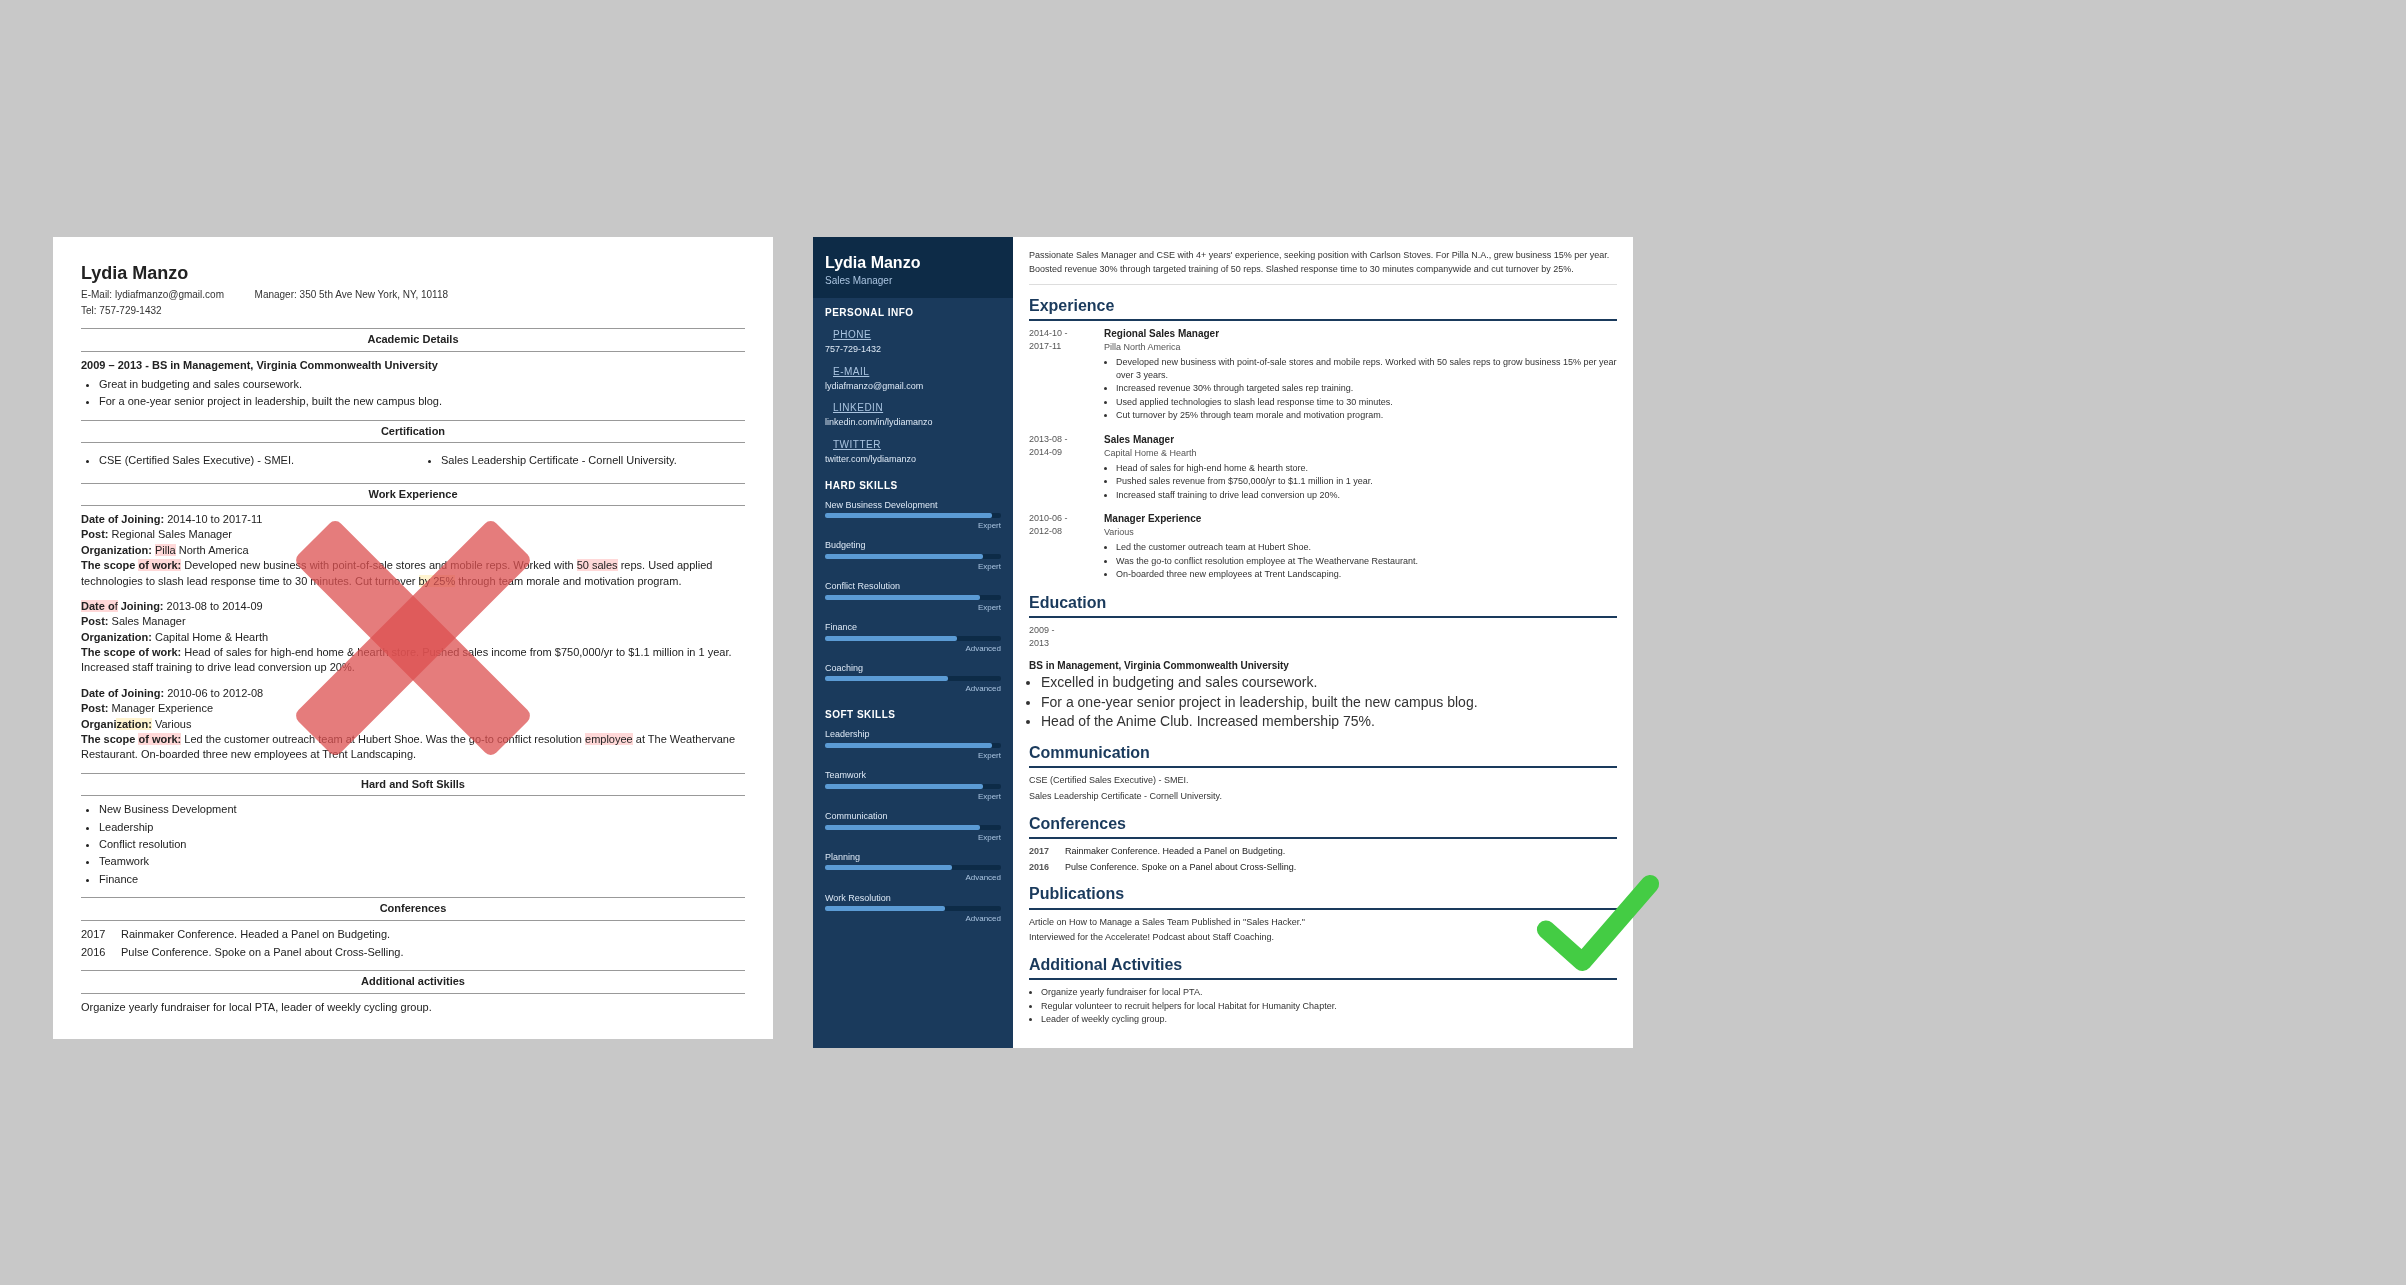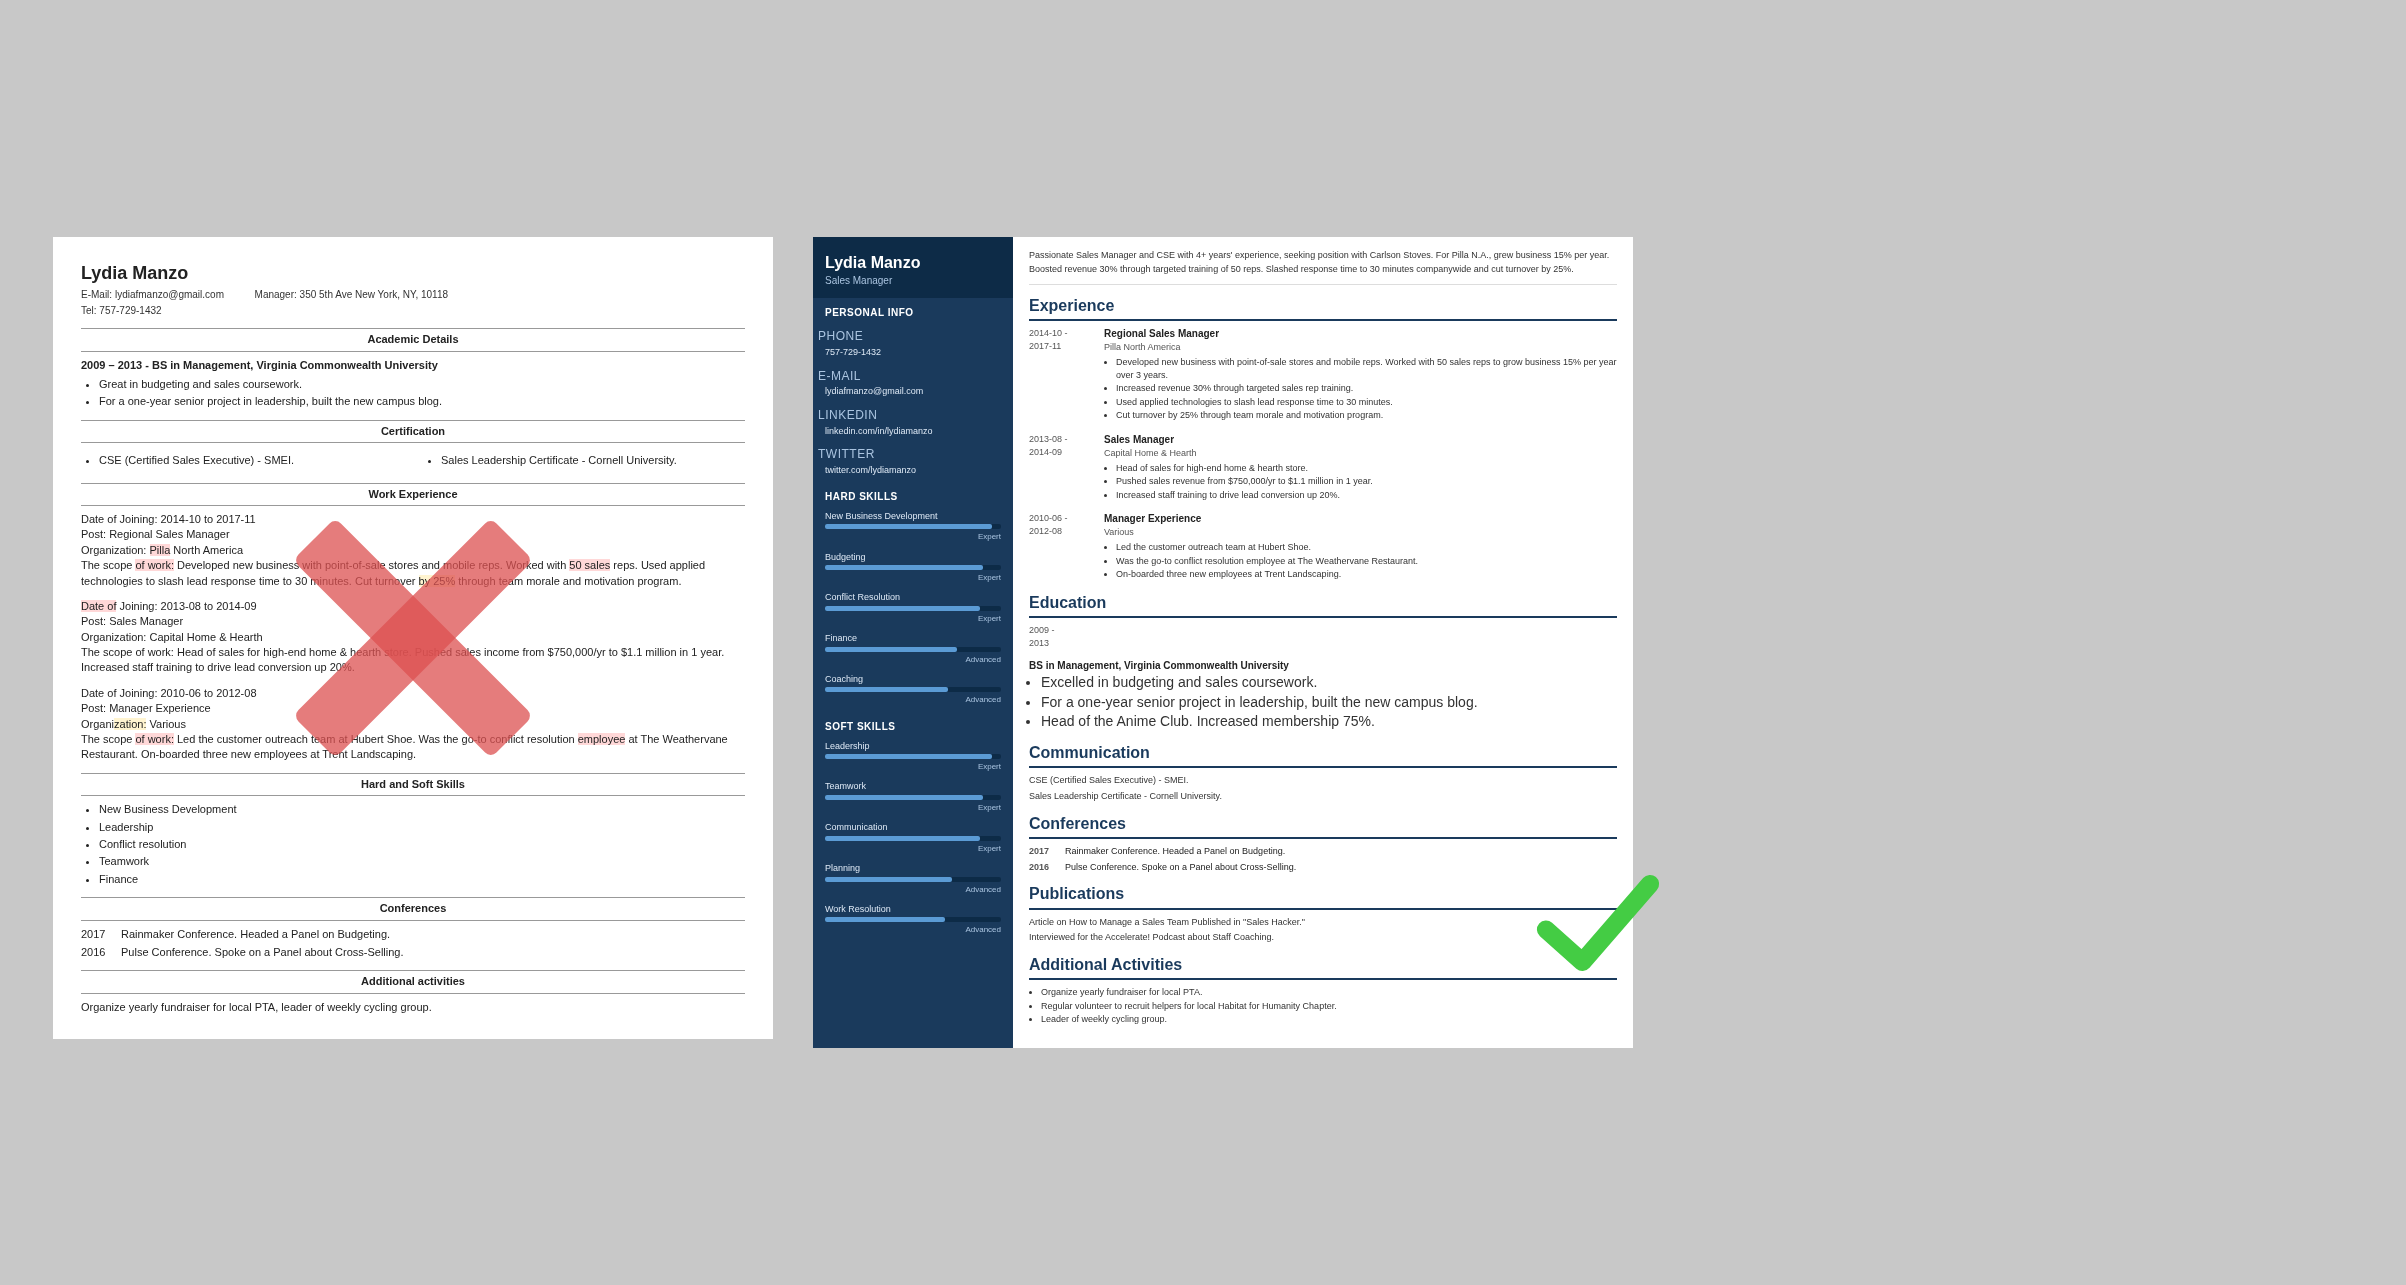--- a/index.html
+++ b/index.html
@@ -91,21 +91,21 @@
       display: flex;
       gap: 20px;
     }
     .cert-two-col > div {
       flex: 1;
     }
     .work-entry {
       margin-bottom: 10px;
     }
     .work-entry .field-label {
-      font-weight: normal;
+      font-weight: bold;
     }
     .highlight-red {
       background: rgba(255, 100, 100, 0.25);
     }
     .highlight-yellow {
       background: rgba(255, 220, 100, 0.3);
     }
     .conf-row {
       display: flex;
       gap: 10px;
@@ -170,25 +170,26 @@
     .right-sidebar .section-head {
       font-size: 10px;
       font-weight: bold;
       color: white;
       background: #1a3a5c;
       padding: 8px 12px 4px;
       text-transform: uppercase;
       letter-spacing: 0.5px;
     }
     .right-sidebar .info-label {
-      font-size: 12px;
+      font-size: 10px;
       color: #aac4e0;
-      padding: 4px 5px 0;
+      padding: 4px 20px 0;
       text-transform: uppercase;
       letter-spacing: 0.5px;
+      text-decoration: underline;
     }
     .right-sidebar .info-value {
       font-size: 9px;
       color: #dde8f5;
       padding: 1px 12px 5px;
     }
     .skill-bar-container {
       padding: 2px 12px 6px;
     }
     .skill-name {

